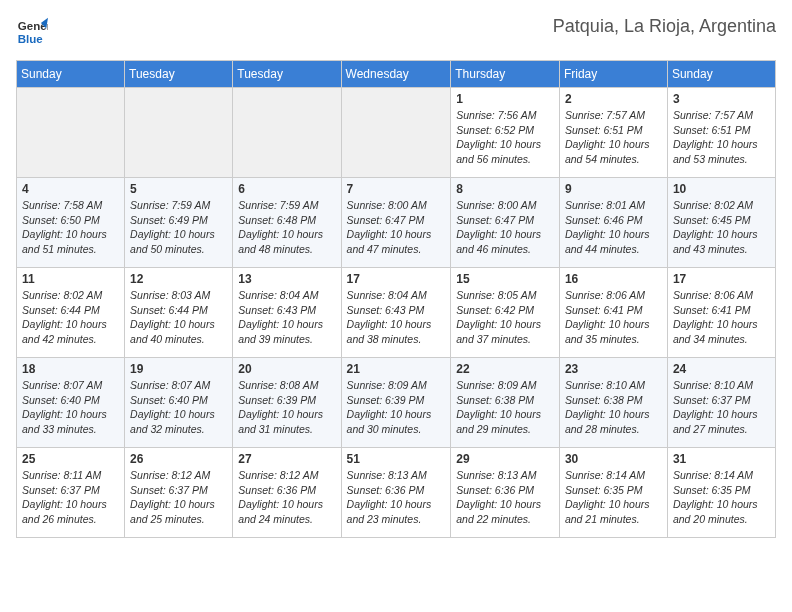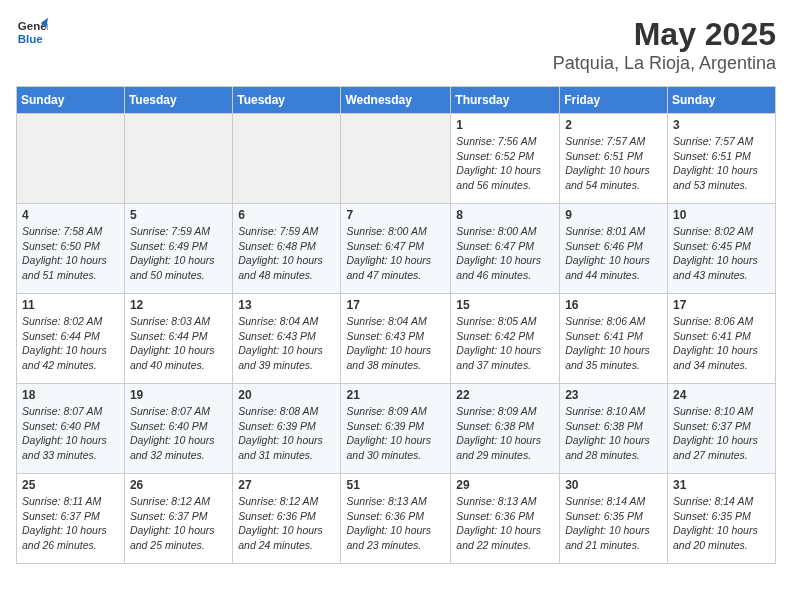--- a/index.html
+++ b/index.html
@@ -43,21 +43,21 @@
       font-size: 11px;
     }
     thead tr {
       background-color: #3a7fd5;
       color: #fff;
     }
     thead th {
       padding: 6px 4px;
       text-align: left;
       font-size: 12px;
-      font-weight: bold;
+      font-weight: normal;
       border: 1px solid #ccc;
     }
     tbody td {
       border: 1px solid #ccc;
       vertical-align: top;
       padding: 4px 5px;
       width: 113px;
       min-height: 80px;
       height: 90px;
     }
@@ -86,21 +86,20 @@
 
 <div class="header">
   <div class="logo">
     <svg class="logo-icon" viewBox="0 0 36 36">
       <text x="2" y="16" font-size="13" font-weight="bold" fill="#333">General</text>
       <text x="2" y="30" font-size="13" font-weight="bold" fill="#1a6abf">Blue</text>
       <polygon points="28,8 36,2 34,14" fill="#1a6abf"></polygon>
     </svg>
   </div>
   <div class="title-block">
-    <div class="month-title">May 2025</div>
     <div class="subtitle">Patquia, La Rioja, Argentina</div>
   </div>
 </div>
 
 <table>
   <thead>
     <tr>
     <th>Sunday</th>
         <th>Tuesday</th>
         <th>Tuesday</th>

